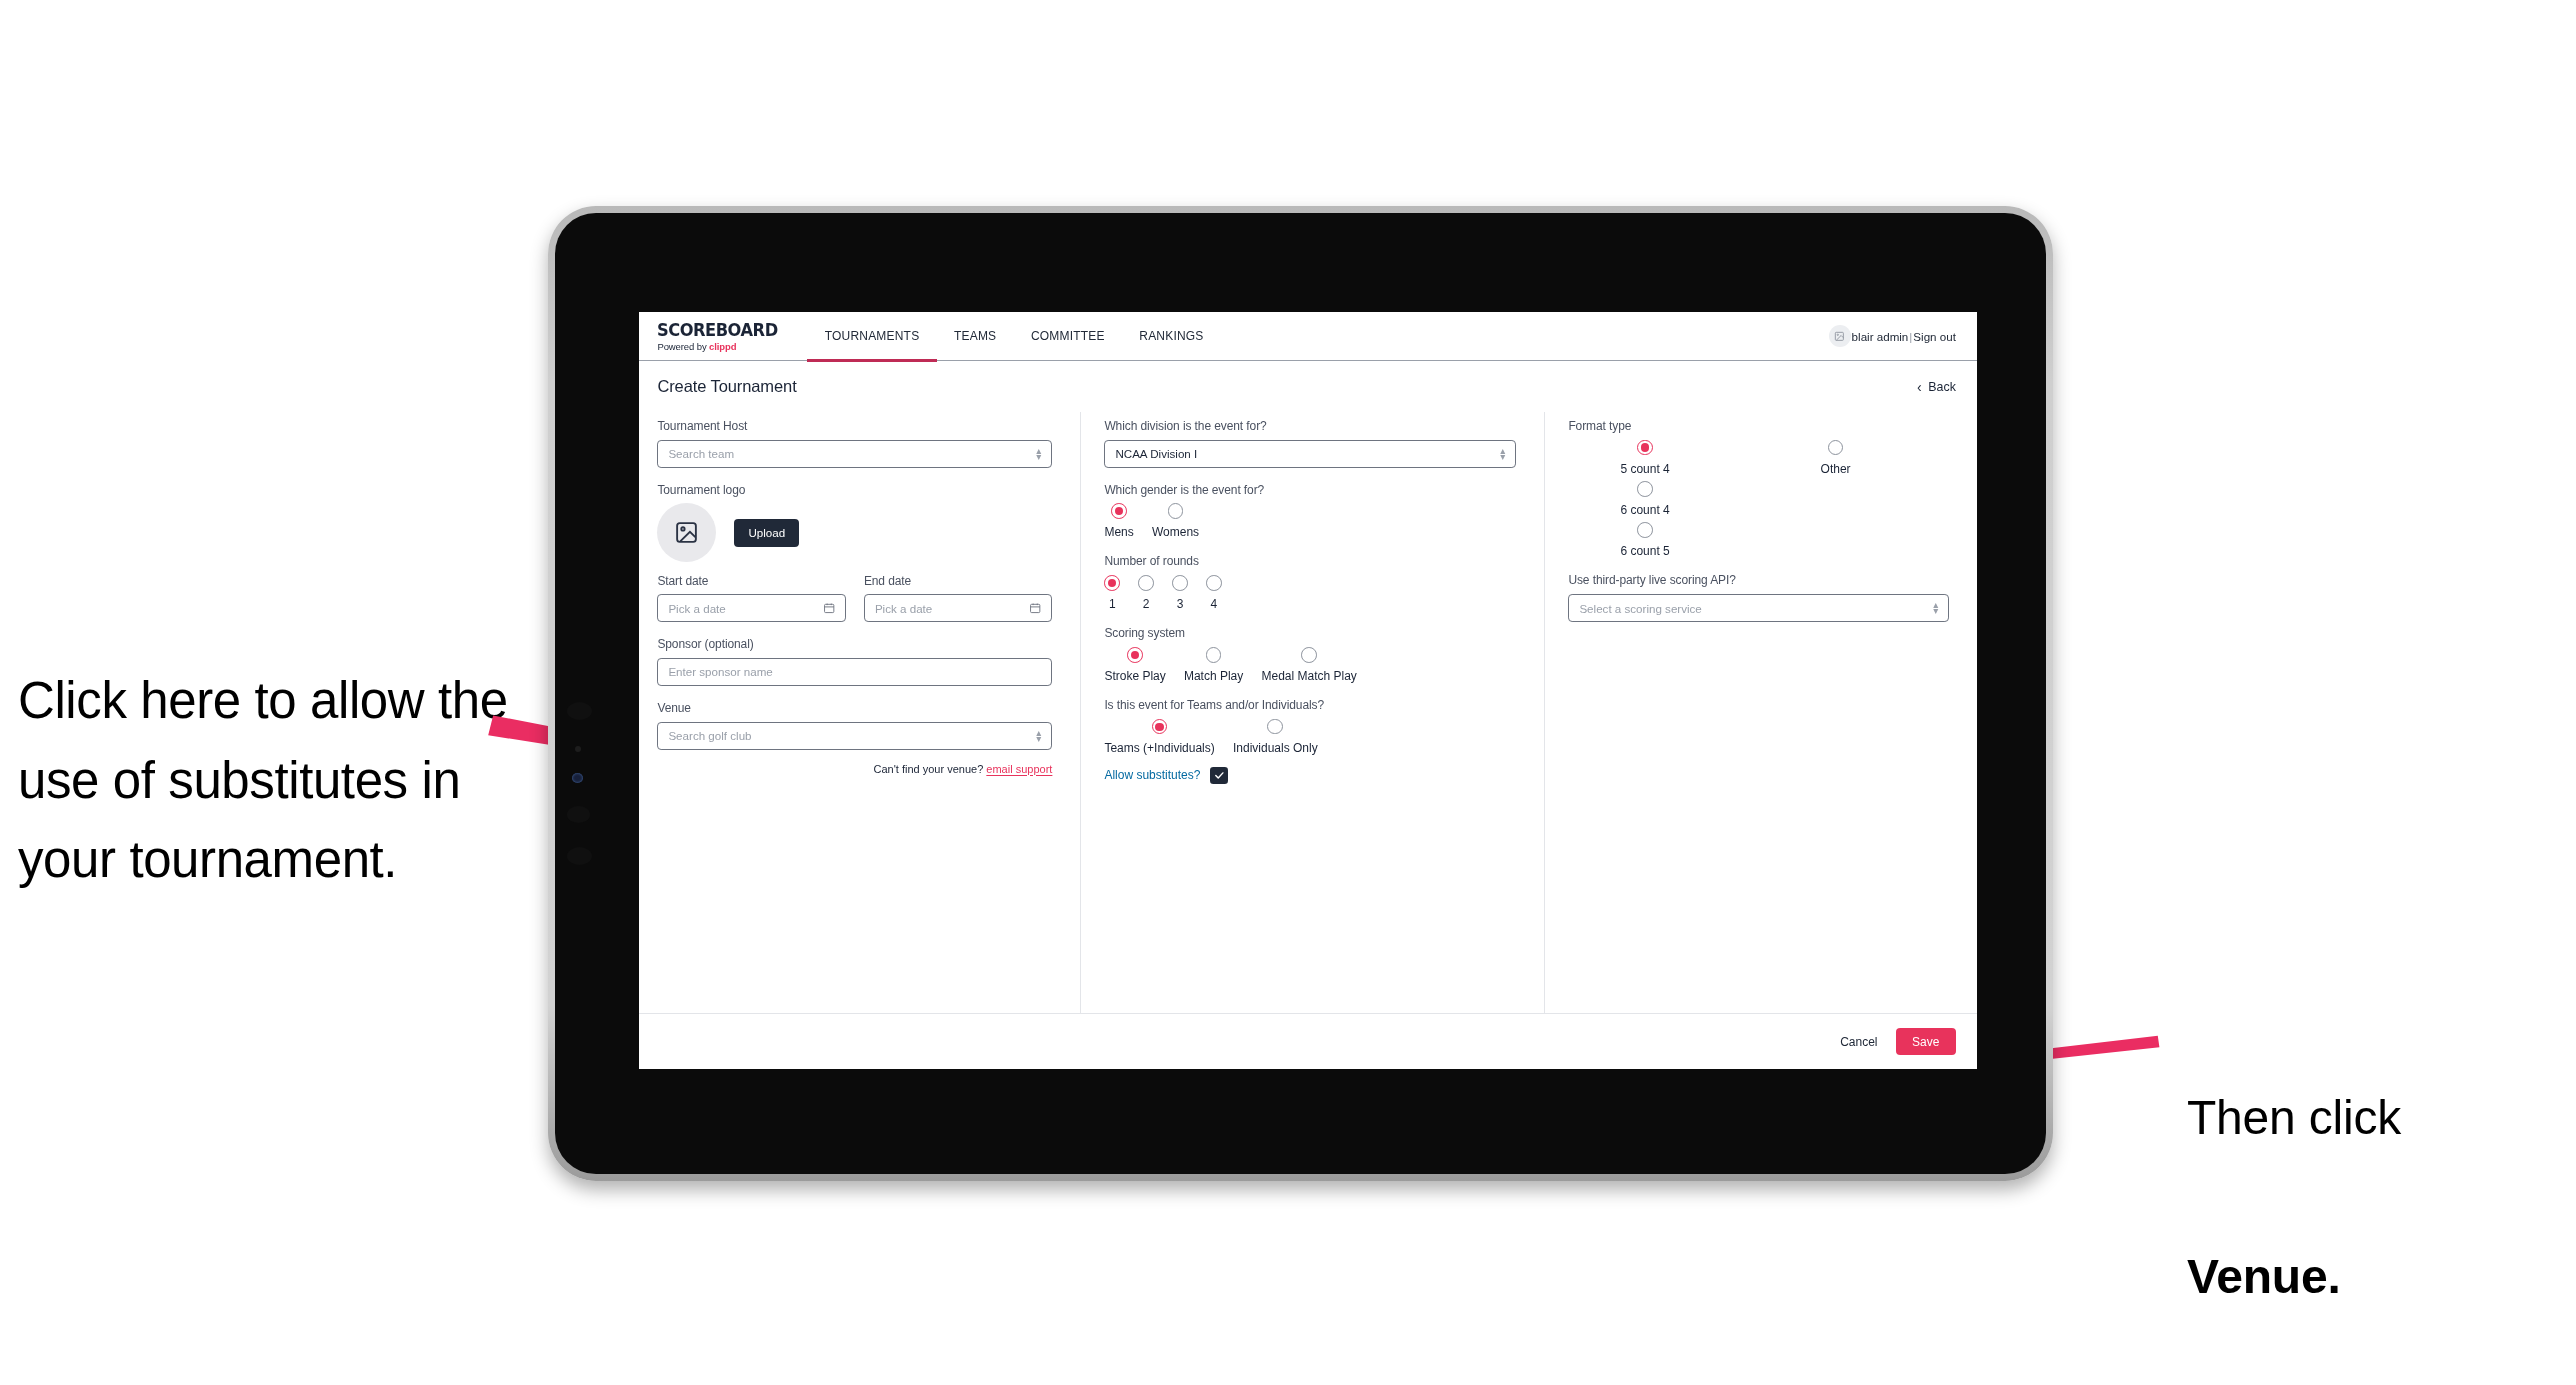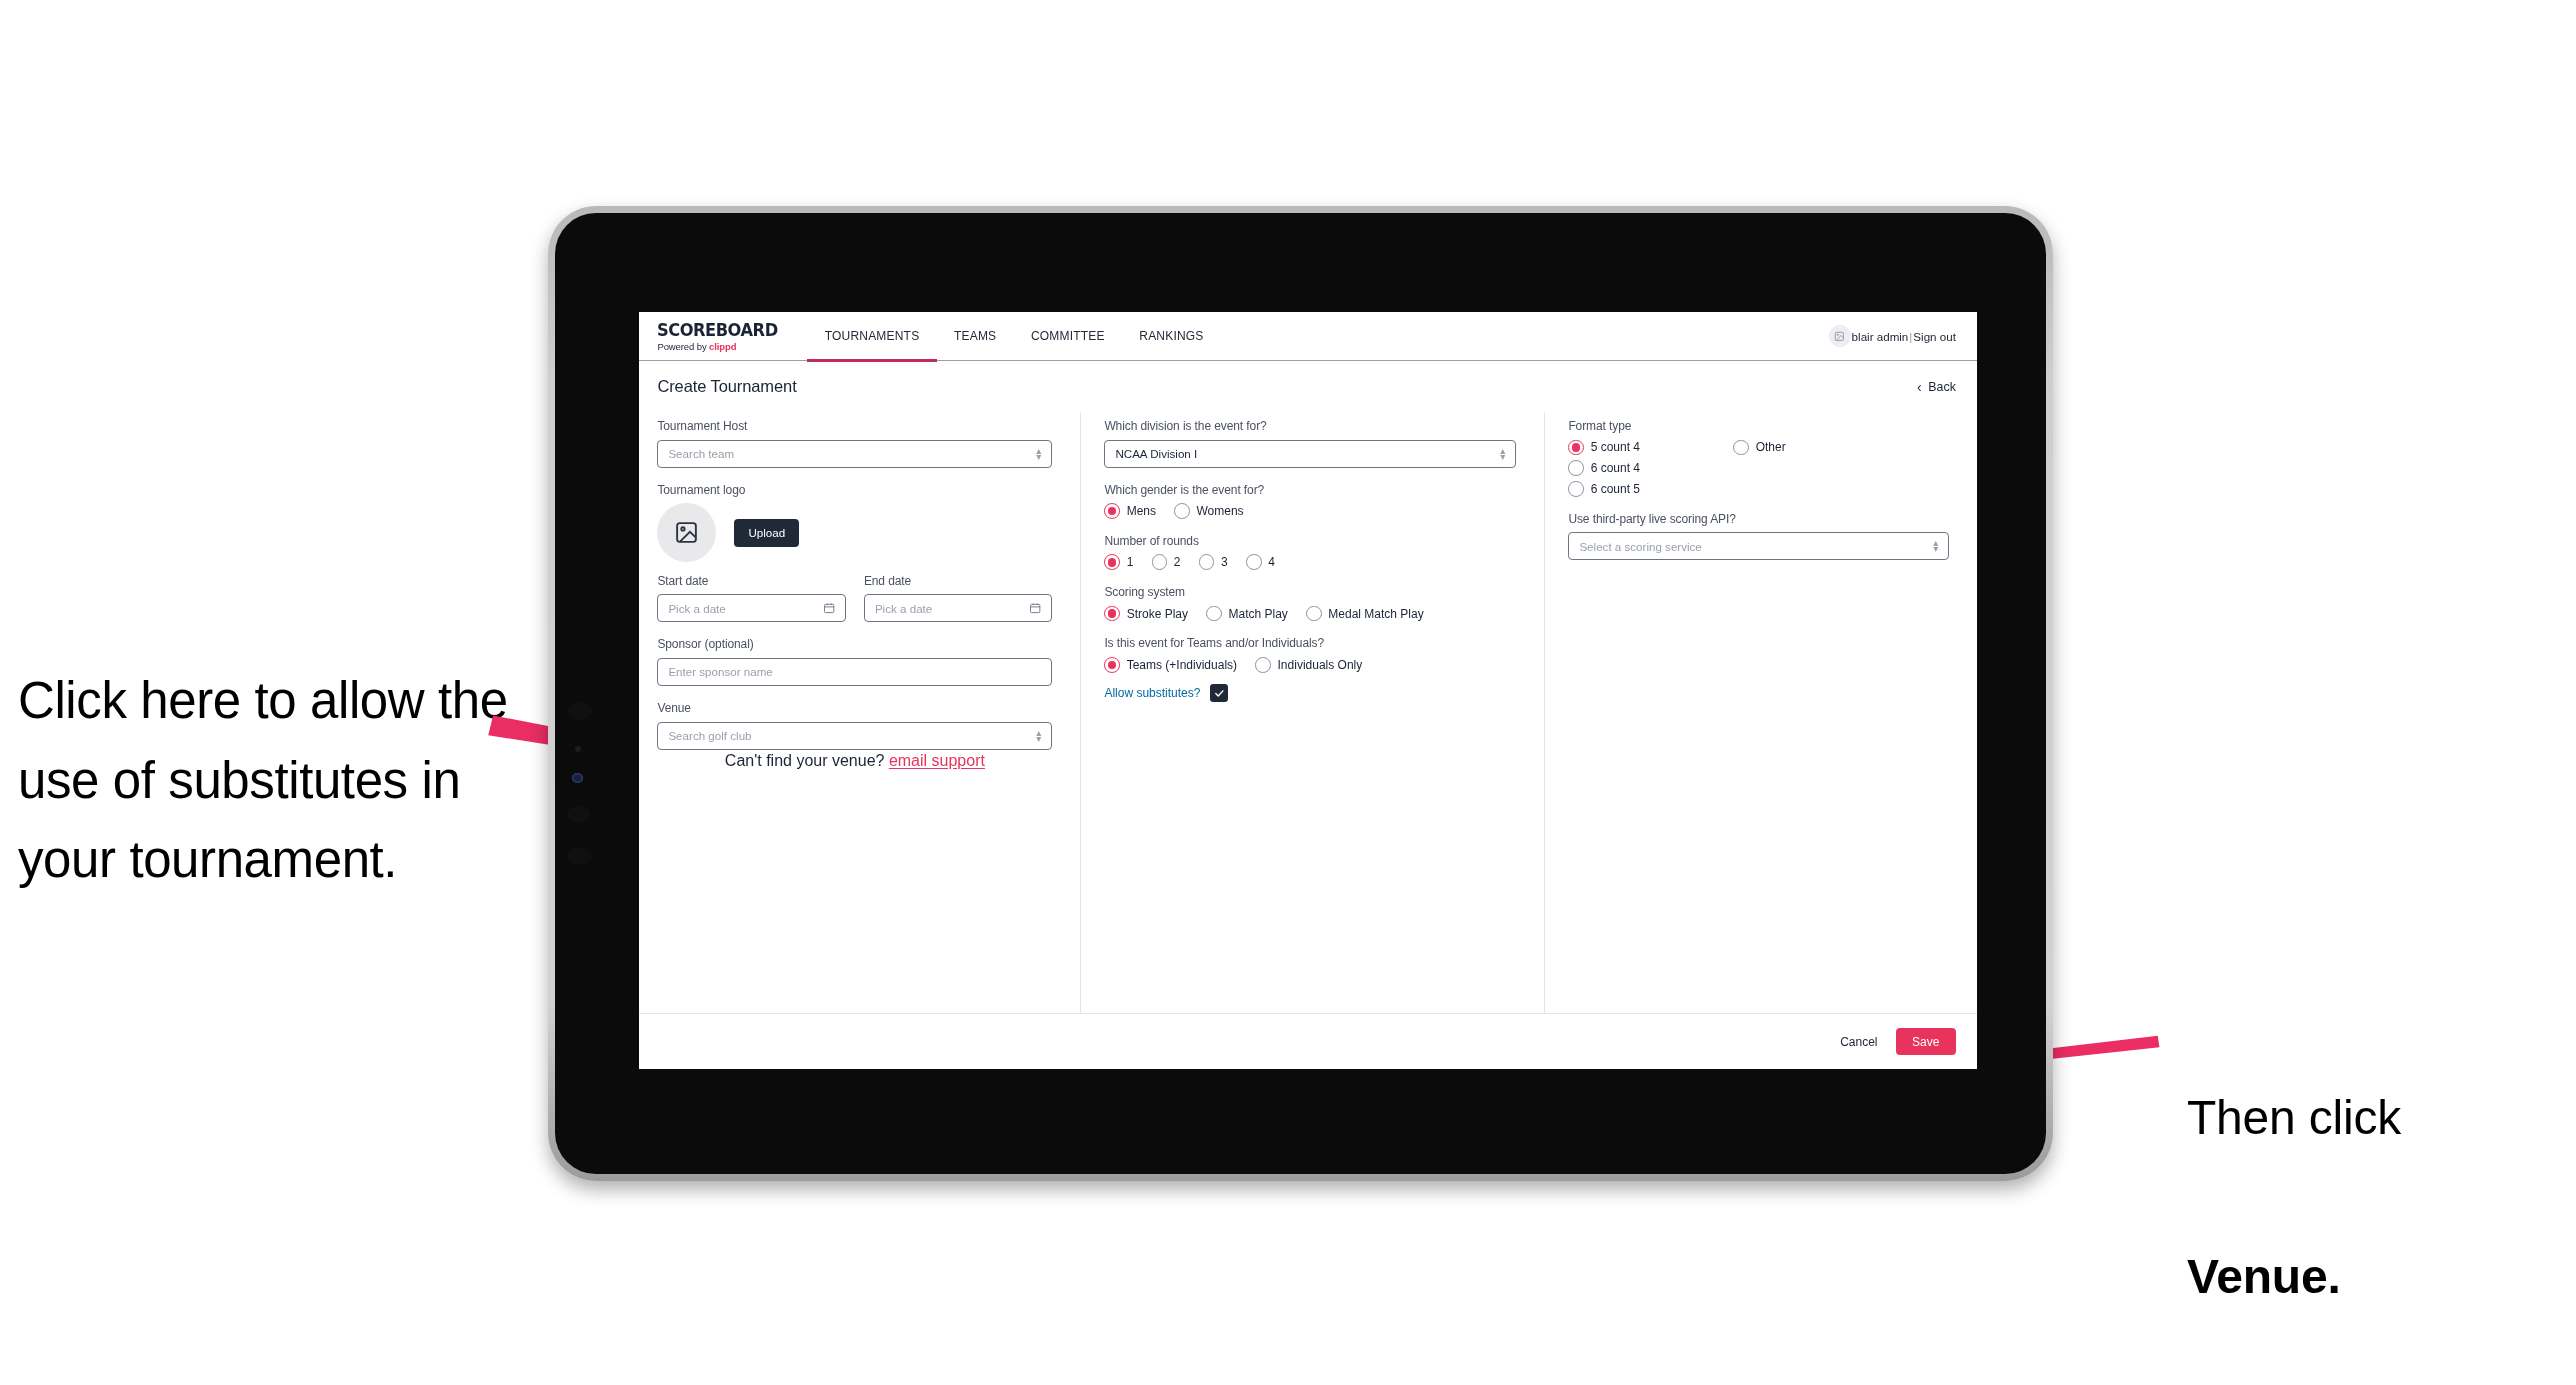--- a/index.html
+++ b/index.html
@@ -264,24 +264,24 @@
     padding: 7.4px 14px;
     border-radius: 4.1px;
     cursor: pointer;
   }
 
   
   #dates-row { display: flex; gap: 18px; }
   #dates-row > div { flex: 1 1 0; }
 
   #venue-help {
-    text-align: center;
-    font-size: 16px;
+    text-align: right;
+    font-size: 11px;
     color: #1b2436;
-    margin-top: 2px;
+    margin-top: 13px;
   }
   #venue-help a {
     color: #e8335c;
     text-decoration: underline;
     text-underline-offset: 1.7px;
   }
 
   
   .radio-row {
     display: flex;
@@ -291,20 +291,21 @@
     margin-bottom: 3.3px;
   }
   .radio-item {
     display: flex;
     align-items: center;
     gap: 6.6px;
     margin-right: 11.6px;
     cursor: pointer;
     font-size: 12px;
     color: #1b2436;
+    flex-direction: column;
   }
   .radio {
     width: 15.7px; height: 15.7px;
     border-radius: 50%;
     border: 1.3px solid #8d939d;
     box-sizing: border-box;
     background: #fff;
     flex: 0 0 auto;
     position: relative;
   }

